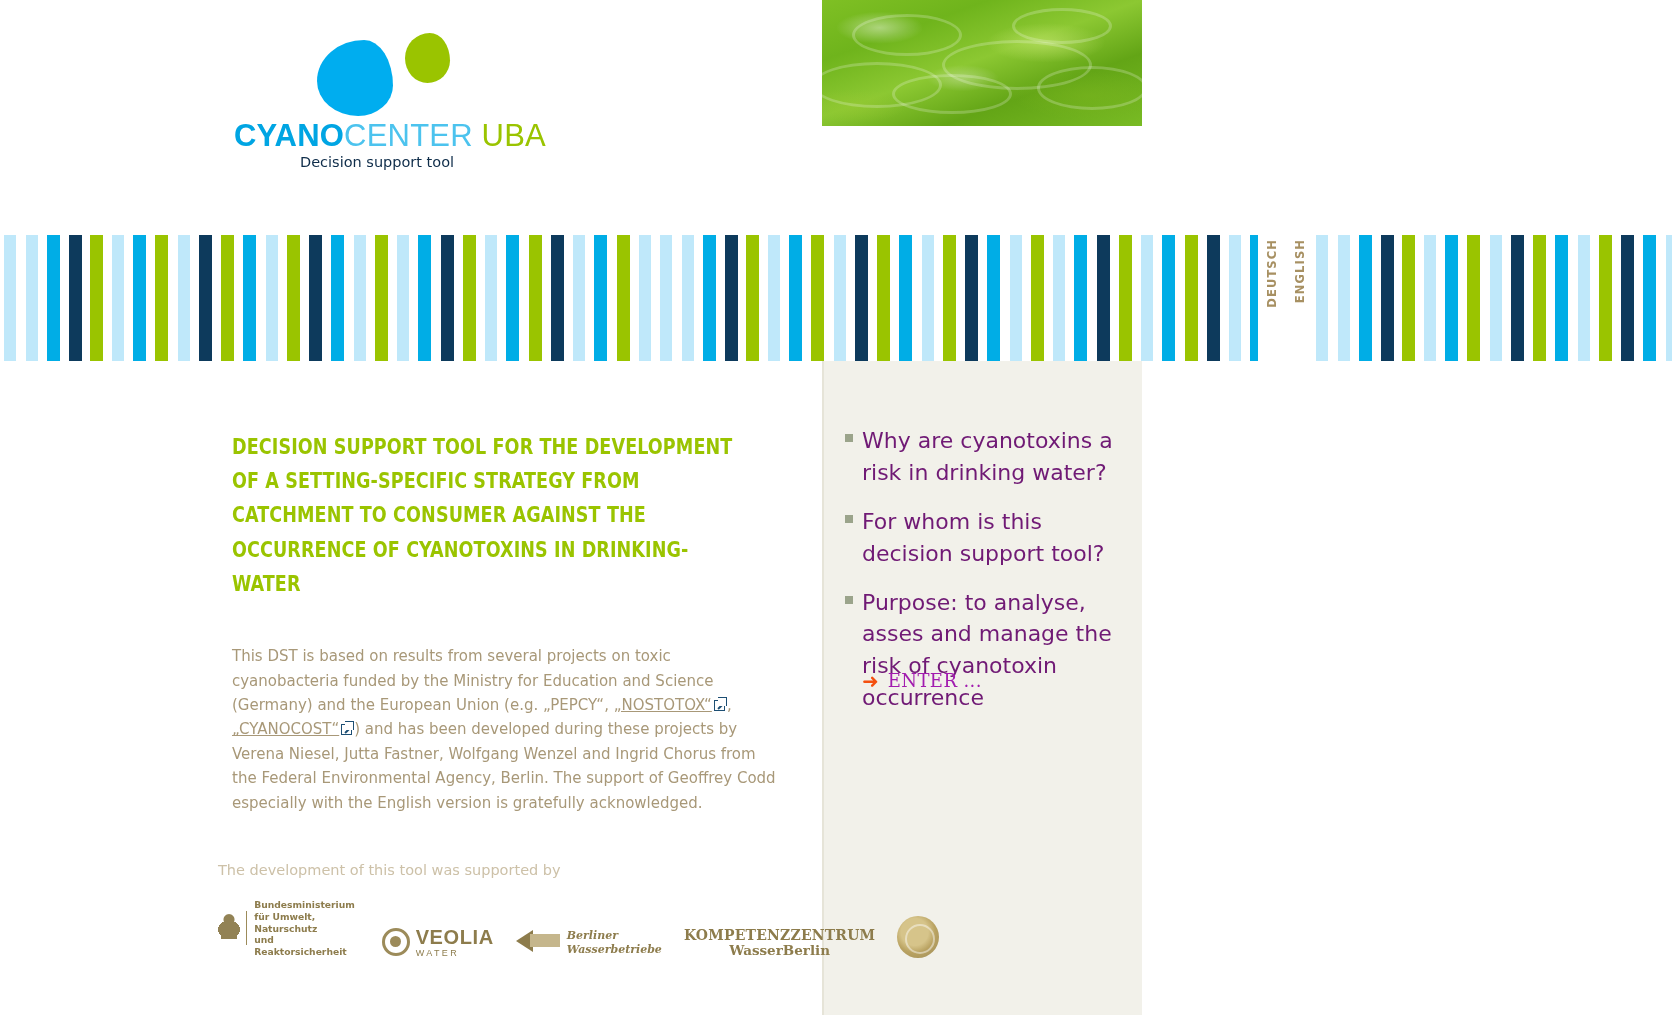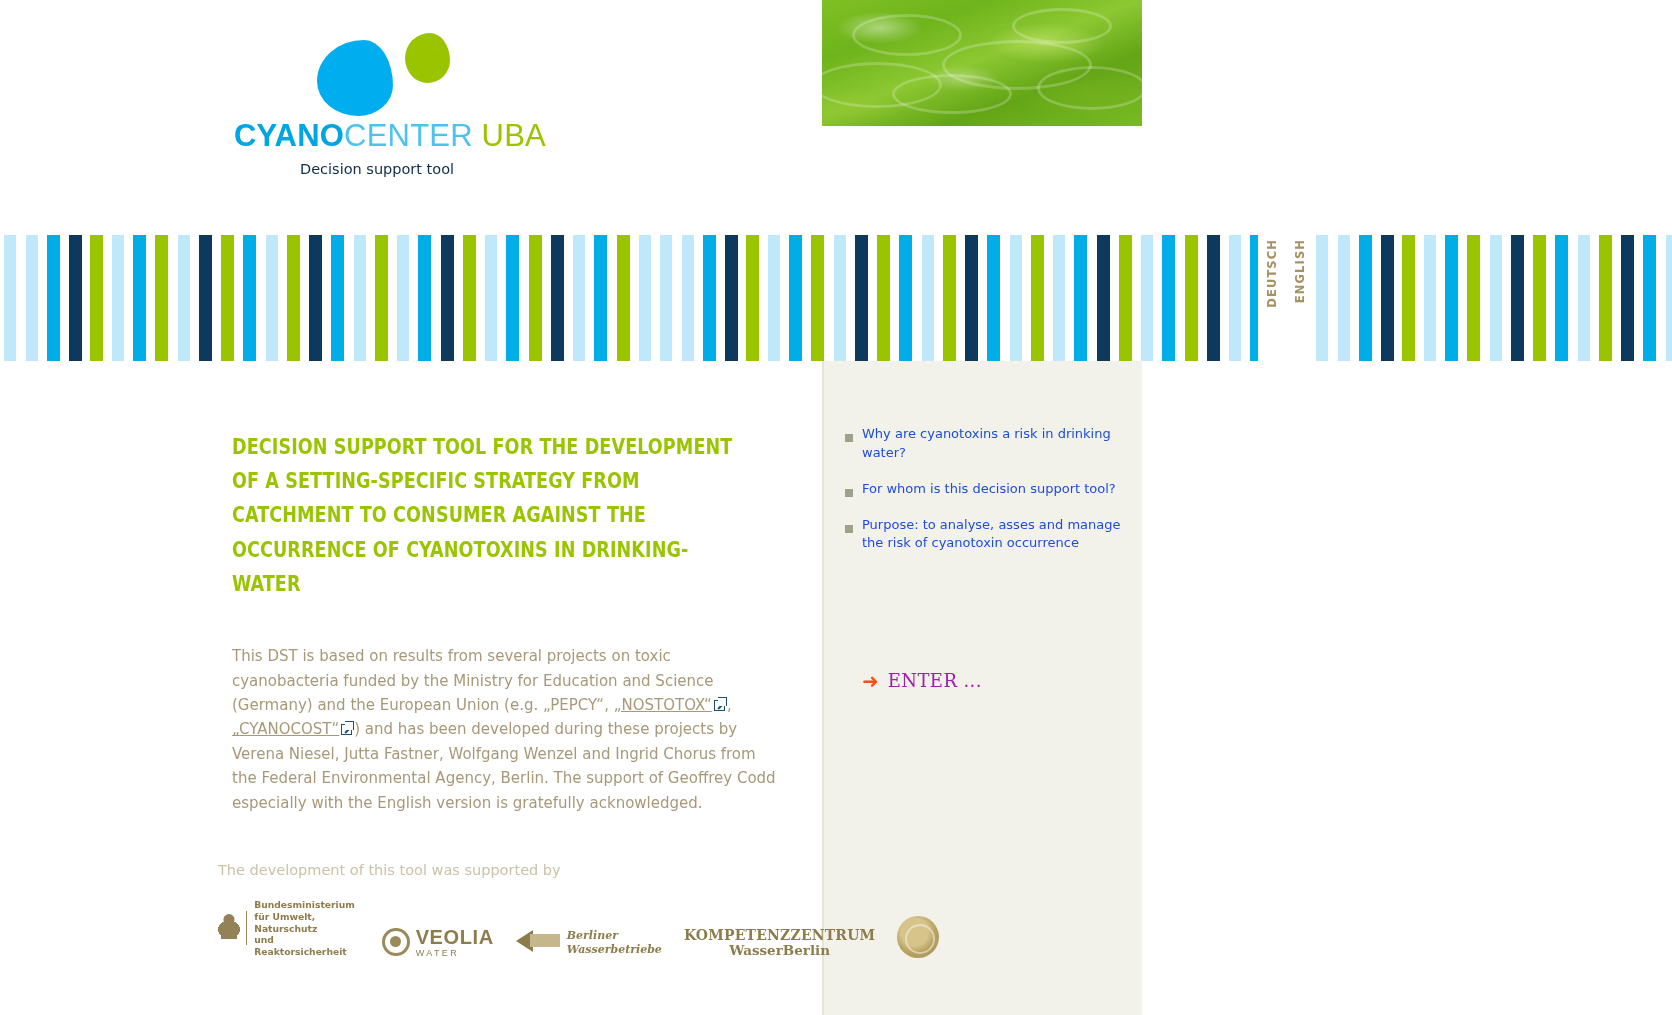--- a/index.html
+++ b/index.html
@@ -27,21 +27,21 @@
     border-radius: 55% 45% 50% 50% / 50% 55% 45% 50%;
   }
   .logo-word {
     font-size: 31px; font-weight: bold; letter-spacing: .2px;
     line-height: 1; white-space: nowrap; margin-left: 2px;
   }
   .lw-cyano { color: #00a5e3; }
   .lw-center { color: #4cc3ee; font-weight: normal; }
   .lw-uba { color: #9ac400; font-weight: normal; }
   .logo-sub {
-    margin-top: 10px; margin-left: 68px;
+    margin-top: 3px; margin-left: 68px;
     font-size: 14.5px; color: #0f2d4a;
     font-family: "DejaVu Sans", sans-serif;
   }
 
   .uba-logo {
     position: absolute; left: 1220px; top: 104px;
     width: 130px; height: 62px; background: #4ba32e;
     color: #ffffff; font-weight: bold; font-size: 19px;
     line-height: 1.08; padding: 10px 0 0 14px;
     font-family: "DejaVu Sans", sans-serif;
@@ -98,22 +98,22 @@
     border-left: 2px solid #e6e4d8;
   }
 
   .bullets { position: absolute; left: 14px; top: 64px; width: 290px; }
   .bullet { position: relative; padding-left: 24px; margin-bottom: 17px; }
   .bullet .sq {
     position: absolute; left: 7px; top: 9px;
     width: 8px; height: 8px; background: #9ba48b;
   }
   .bullet .tx {
-    display: block; font-size: 13px; line-height: 1.45;
-    color: #1d4ed8; font-family: "DejaVu Sans", sans-serif;
+    display: block; font-size: 22px; line-height: 1.45;
+    color: #701a75; font-family: "DejaVu Sans", sans-serif;
   }
 
   .enter-link {
     position: absolute; left: 38px; top: 309px;
     display: flex; align-items: center; gap: 9px;
     text-decoration: none;
   }
   .enter-arrow { color: #f4500f; font-size: 20px; line-height: 1; }
   .enter-text {
     font-size: 18px; color: #a21caf; letter-spacing: .4px;

